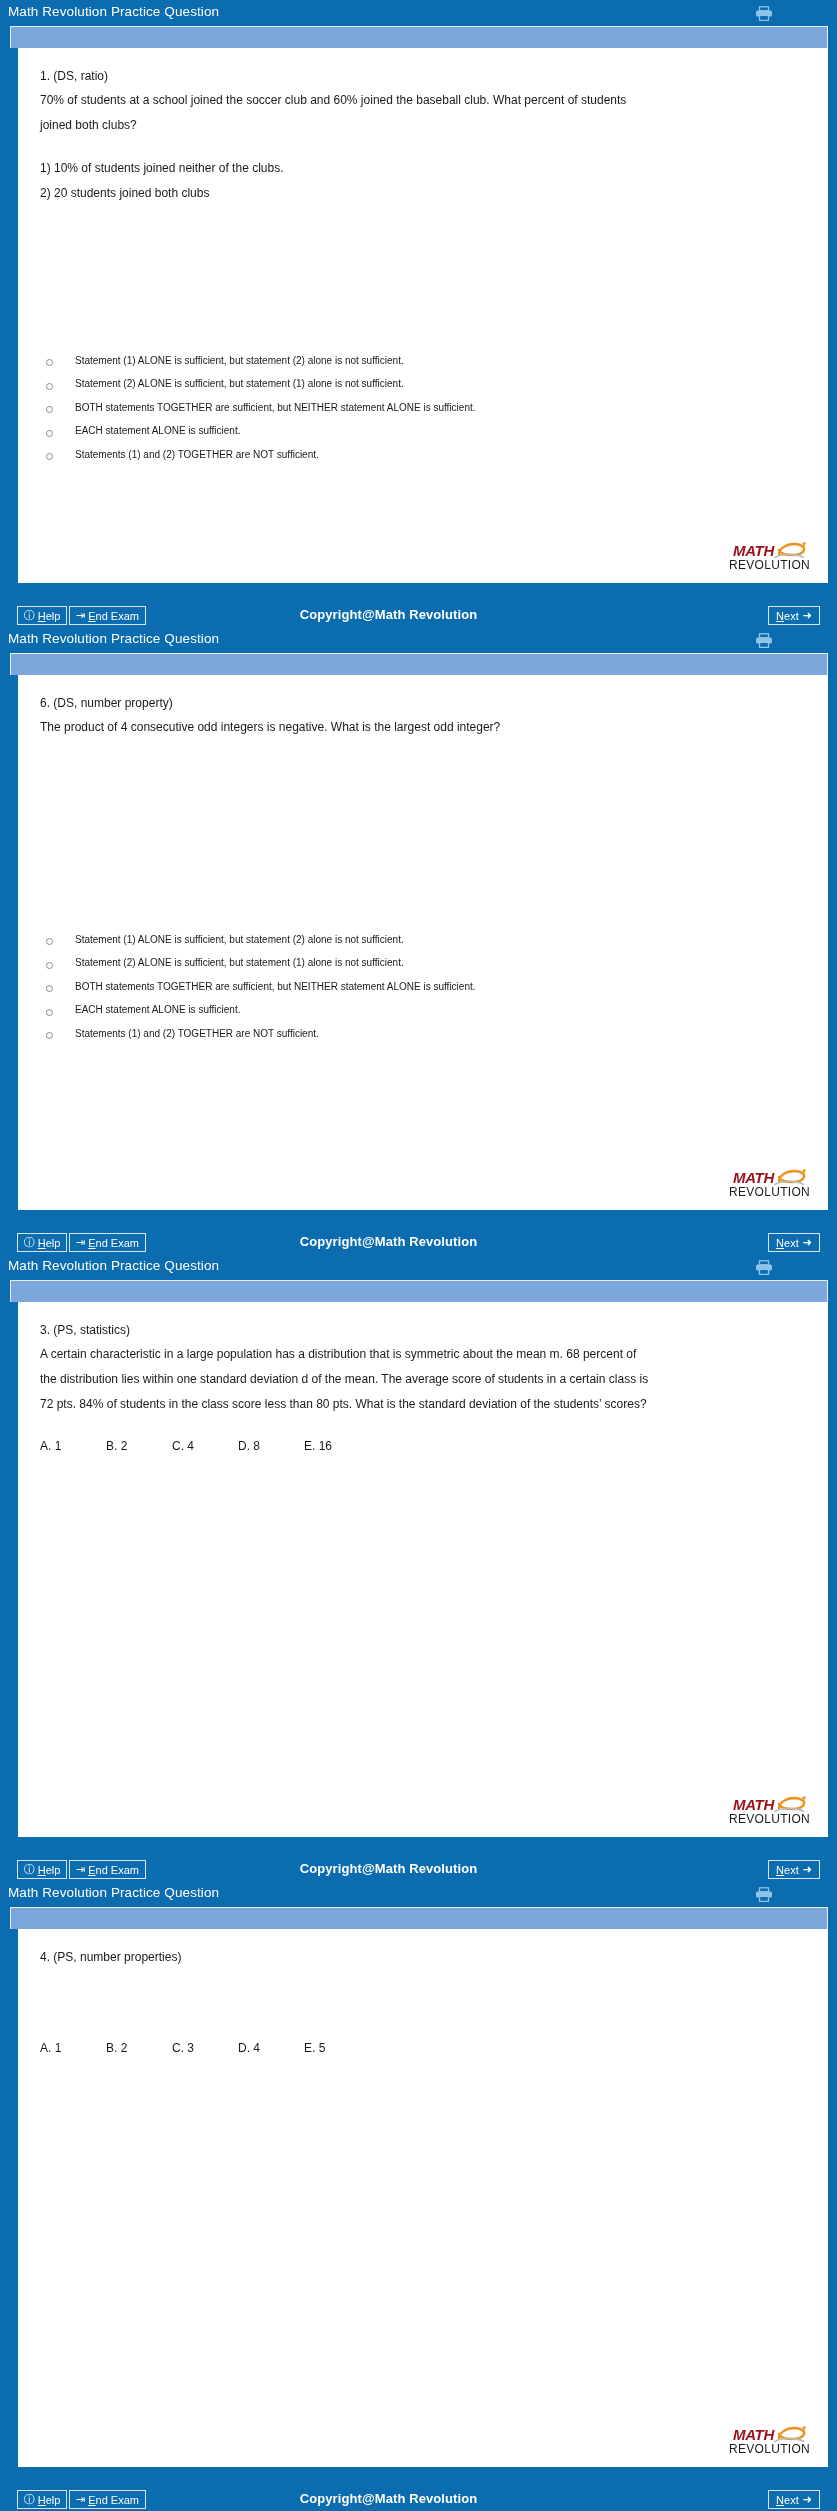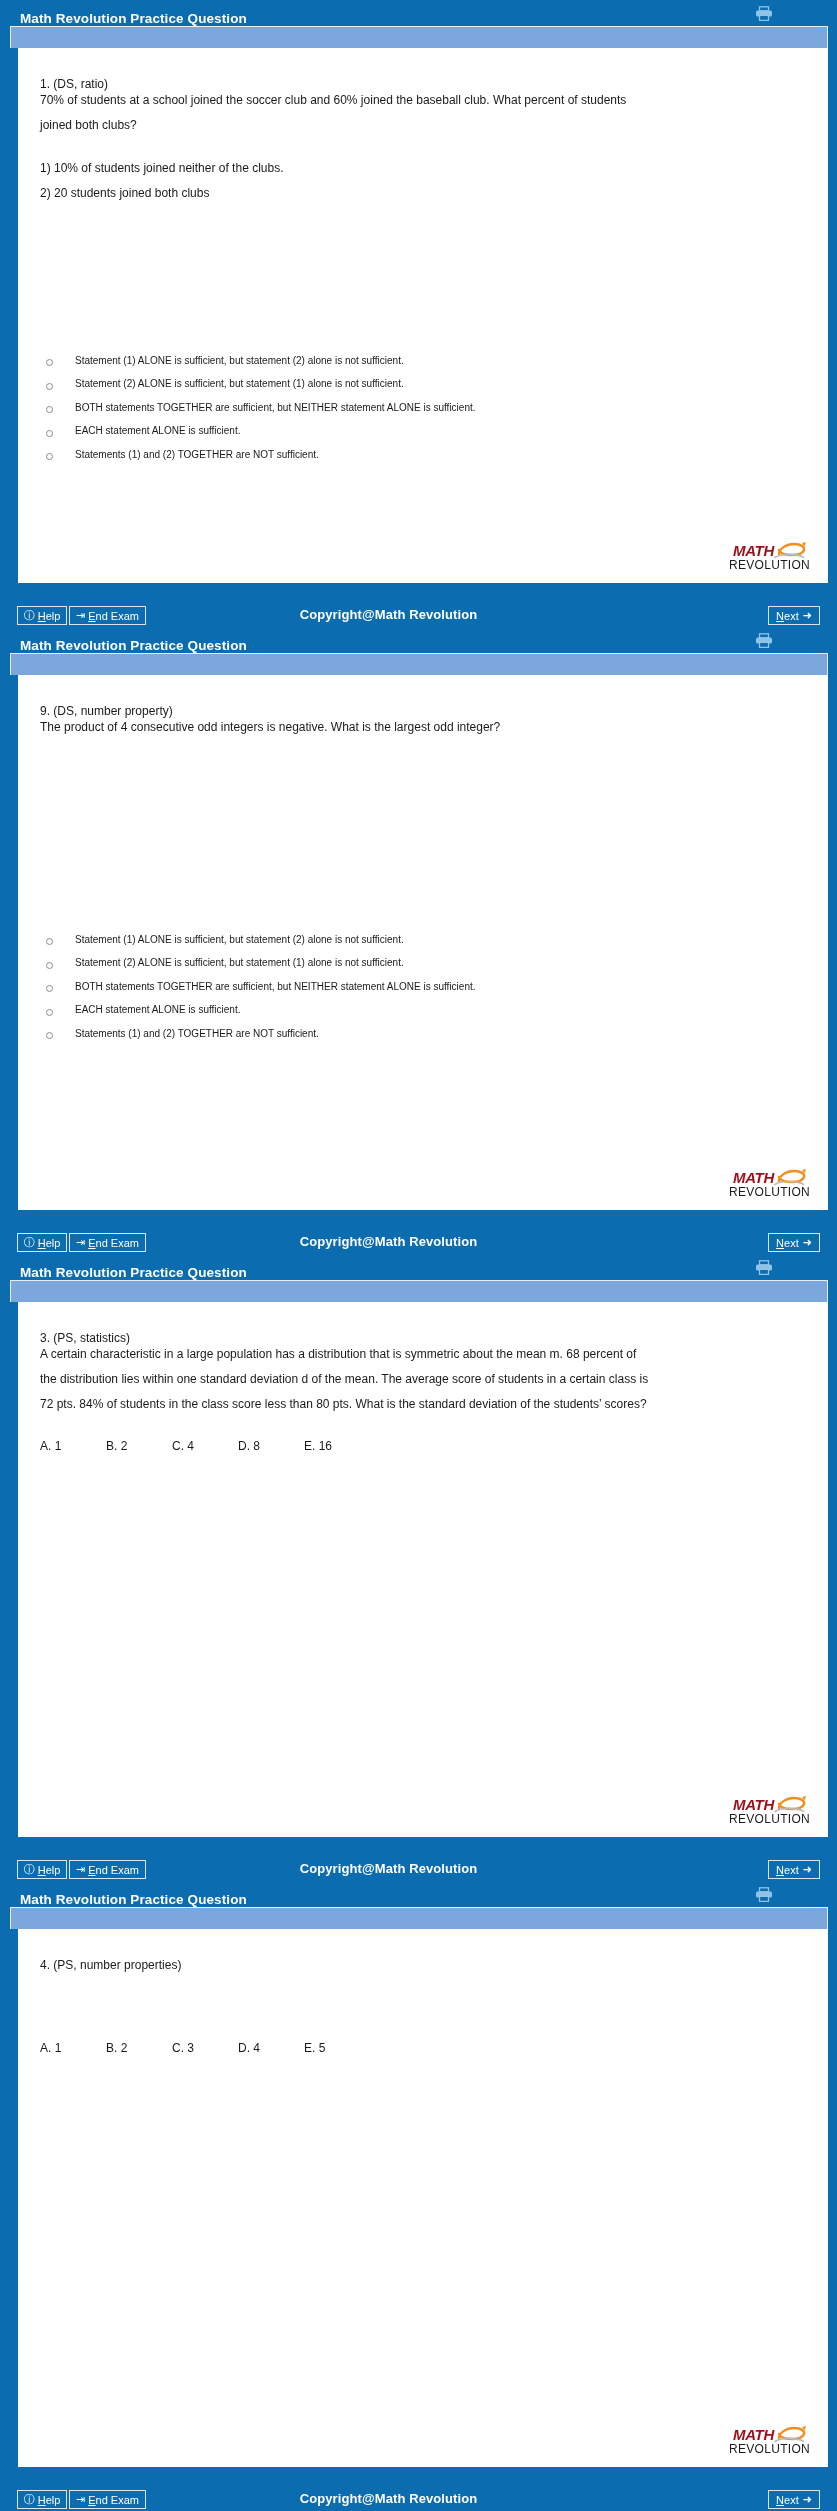--- a/index.html
+++ b/index.html
@@ -25,27 +25,26 @@
   
   .titlebar {
     position: absolute;
     left: 0; top: 0;
     width: 837px;
     height: 26px;
     background: #0b6cb0;
   }
   .titlebar .title {
     position: absolute;
-    left: 20px; top: 4px;
+    left: 8px; top: 4px;
     color: #ffffff;
     font-size: 13.5px;
-    font-weight: bold;
+    font-weight: normal;
     letter-spacing: 0.1px;
     white-space: nowrap;
-    margin-top: 7px;
   }
   .printer-icon {
     position: absolute;
     left: 755px; top: 6px;
     width: 18px; height: 15px;
   }
 
   
   .band {
     position: absolute;
@@ -68,21 +67,21 @@
   }
 
   .qtext {
     position: absolute;
     left: 22px;
     right: 16px;
     font-size: 12px;
     color: #1a1a1a;
     line-height: 25px;
   }
-  .qlabel { top: 24px; }
+  .qlabel { top: 16px; }
   .qstem  { top: 40px; }
   .qstatements { }
 
   .stem-line { display: block; }
 
   
   .options {
     position: absolute;
     left: 22px;
     right: 16px;
@@ -294,21 +293,21 @@
       <svg class="printer-icon" viewBox="0 0 18 15">
         <rect x="4.5" y="0.8" width="9" height="4" fill="none" stroke="#8fc3e8" stroke-width="1.3"></rect>
         <rect x="1" y="4.6" width="16" height="6" rx="1.6" fill="#8fc3e8"></rect>
         <rect x="4.5" y="9.4" width="9" height="5" fill="#0b6cb0" stroke="#8fc3e8" stroke-width="1.3"></rect>
       </svg>
     </div>
 
     <div class="band"></div>
 
     <div class="qbody">
-      <div class="qtext qlabel">9. (DS, number property)</div>
+      <div class="qtext qlabel">6. (DS, number property)</div>
       <div class="qtext qstem">
           <span class="stem-line">The product of 4 consecutive odd integers is negative. What is the largest odd integer?</span>
         </div>
       <div class="options" style="top: 252px;">
           <div class="option">
             <span class="bullet"></span>
             <span class="option-label">Statement (1) ALONE is sufficient, but statement (2) alone is not sufficient.</span>
           </div>
           <div class="option">
             <span class="bullet"></span>

